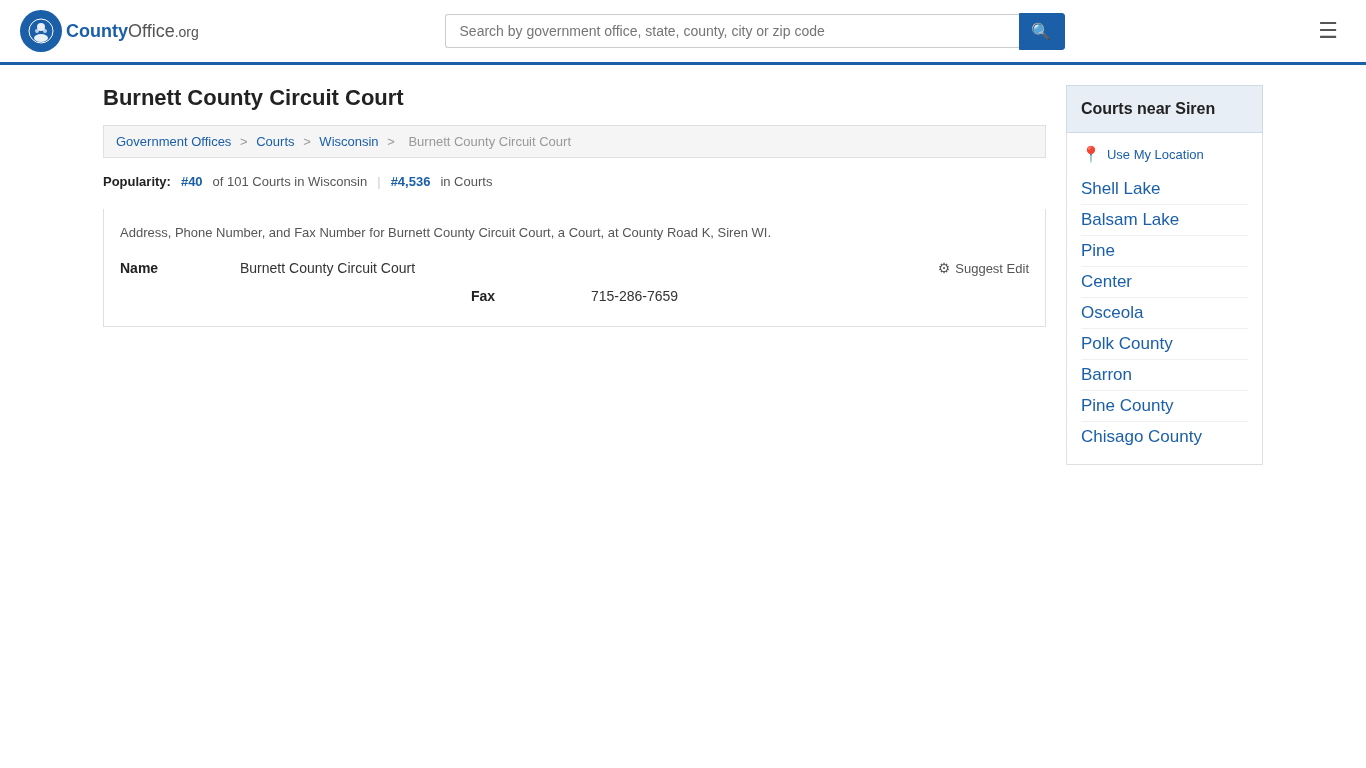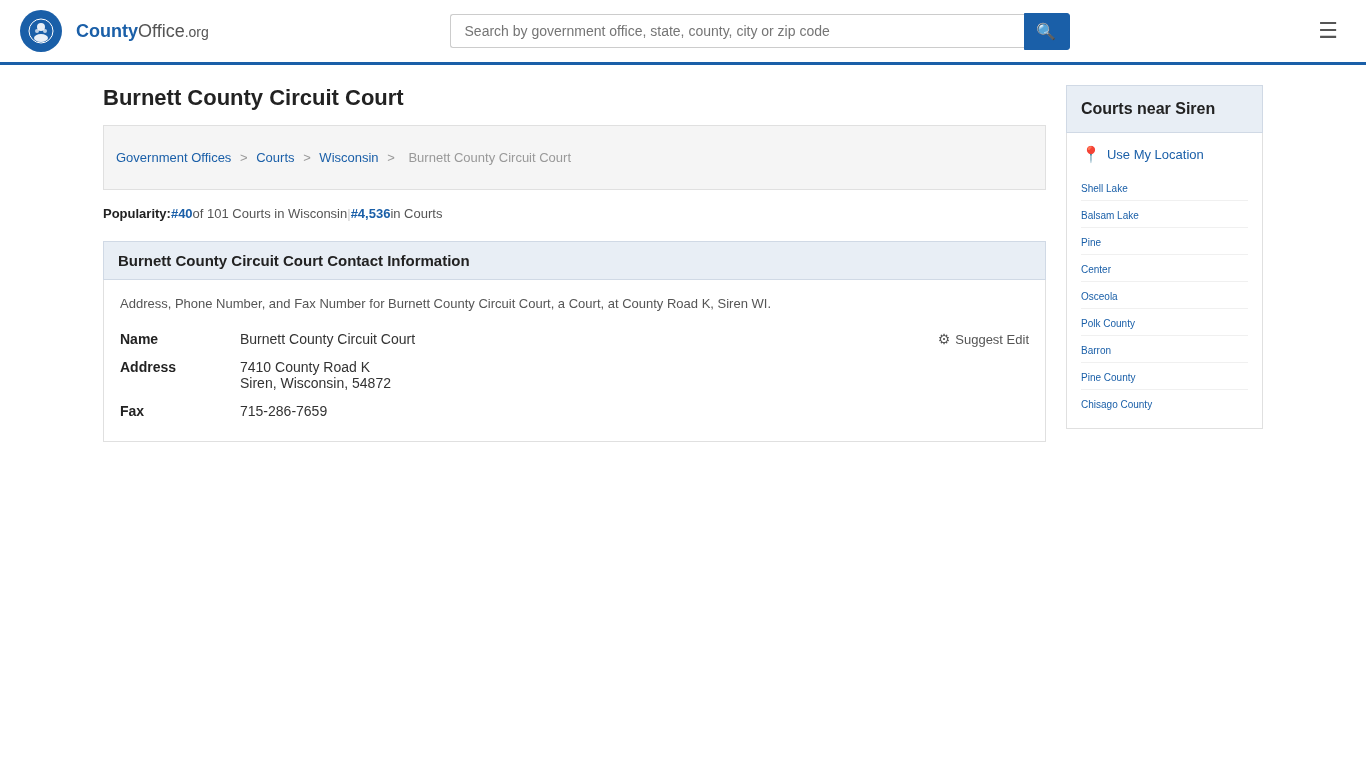--- a/index.html
+++ b/index.html
@@ -10,21 +10,21 @@
       background: #fff;
       border-bottom: 3px solid #1a5fa8;
       padding: 10px 20px;
       display: flex;
       align-items: center;
       justify-content: space-between;
     }
     .logo-area {
       display: flex;
       align-items: center;
-      gap: 14px;
+      gap: 4px;
     }
     .logo-circle {
       width: 42px;
       height: 42px;
       background: #1a5fa8;
       border-radius: 50%;
       display: flex;
       align-items: center;
       justify-content: center;
       color: white;
@@ -86,38 +86,39 @@
       font-size: 22px;
       font-weight: bold;
       color: #222;
       margin-bottom: 14px;
     }
 
     
     .breadcrumb {
       background: #f5f5f5;
       border: 1px solid #e0e0e0;
-      padding: 24px 12px;
+      padding: 8px 12px;
       font-size: 13px;
       color: #555;
       margin-bottom: 16px;
     }
     .breadcrumb a {
       color: #1a5fa8;
       text-decoration: none;
     }
     .breadcrumb span {
       margin: 0 5px;
       color: #999;
     }
 
     
     .popularity {
       display: flex;
       align-items: center;
+      gap: 10px;
       margin-bottom: 20px;
       font-size: 13px;
       color: #555;
     }
     .popularity strong {
       color: #222;
     }
     .pop-rank {
       color: #1a5fa8;
       font-weight: bold;
@@ -148,20 +149,21 @@
       margin-bottom: 14px;
     }
 
     
     .info-table {
       width: 100%;
     }
     .info-row {
       display: flex;
       padding: 6px 0;
+      justify-content: center;
     }
     .info-label {
       font-weight: bold;
       width: 120px;
       flex-shrink: 0;
       color: #222;
       font-size: 14px;
     }
     .info-value {
       color: #333;
@@ -231,21 +233,21 @@
     .sidebar-list li {
       padding: 5px 0;
       border-bottom: 1px solid #f0f0f0;
     }
     .sidebar-list li:last-child {
       border-bottom: none;
     }
     .sidebar-list a {
       color: #1a5fa8;
       text-decoration: none;
-      font-size: 10px;
+      font-size: 17px;
       margin-top: 27px;
     }
   </style>
 </head>
 <body>
 
 <header class="header">
   <div class="logo-area">
     <div class="logo-circle">
       <svg width="26" height="26" viewBox="0 0 26 26" fill="none">
@@ -291,44 +293,36 @@
 
     <div class="popularity">
       <strong>Popularity:</strong>
       <span class="pop-rank">#40</span>
       <span>of 101 Courts in Wisconsin</span>
       <span class="divider-v">|</span>
       <span class="pop-rank">#4,536</span>
       <span>in Courts</span>
     </div>
 
-    <div class="section-header">Burnett County Circuit Court Contact Information</div>
     <div class="section-body">
       <p class="section-desc">Address, Phone Number, and Fax Number for Burnett County Circuit Court, a Court, at County Road K, Siren WI.</p>
 
       <div class="info-table">
 
         <div class="info-row">
           <span class="info-label">Name</span>
           <div class="name-row">
             <span class="info-value">Burnett County Circuit Court</span>
             <a href="#" class="suggest-edit">
               <span style="font-size:14px;">⚙</span>
               <span>Suggest Edit</span>
             </a>
           </div>
         </div>
 
-        <div class="info-row">
-          <span class="info-label">Address</span>
-          <div class="info-value">
-            <div>7410 County Road K</div>
-            <div>Siren, Wisconsin, 54872</div>
-          </div>
-        </div>
 
 
         <div class="info-row">
           <span class="info-label">Fax</span>
           <span class="info-value">715-286-7659</span>
         </div>
 
       </div>
     </div>
 

